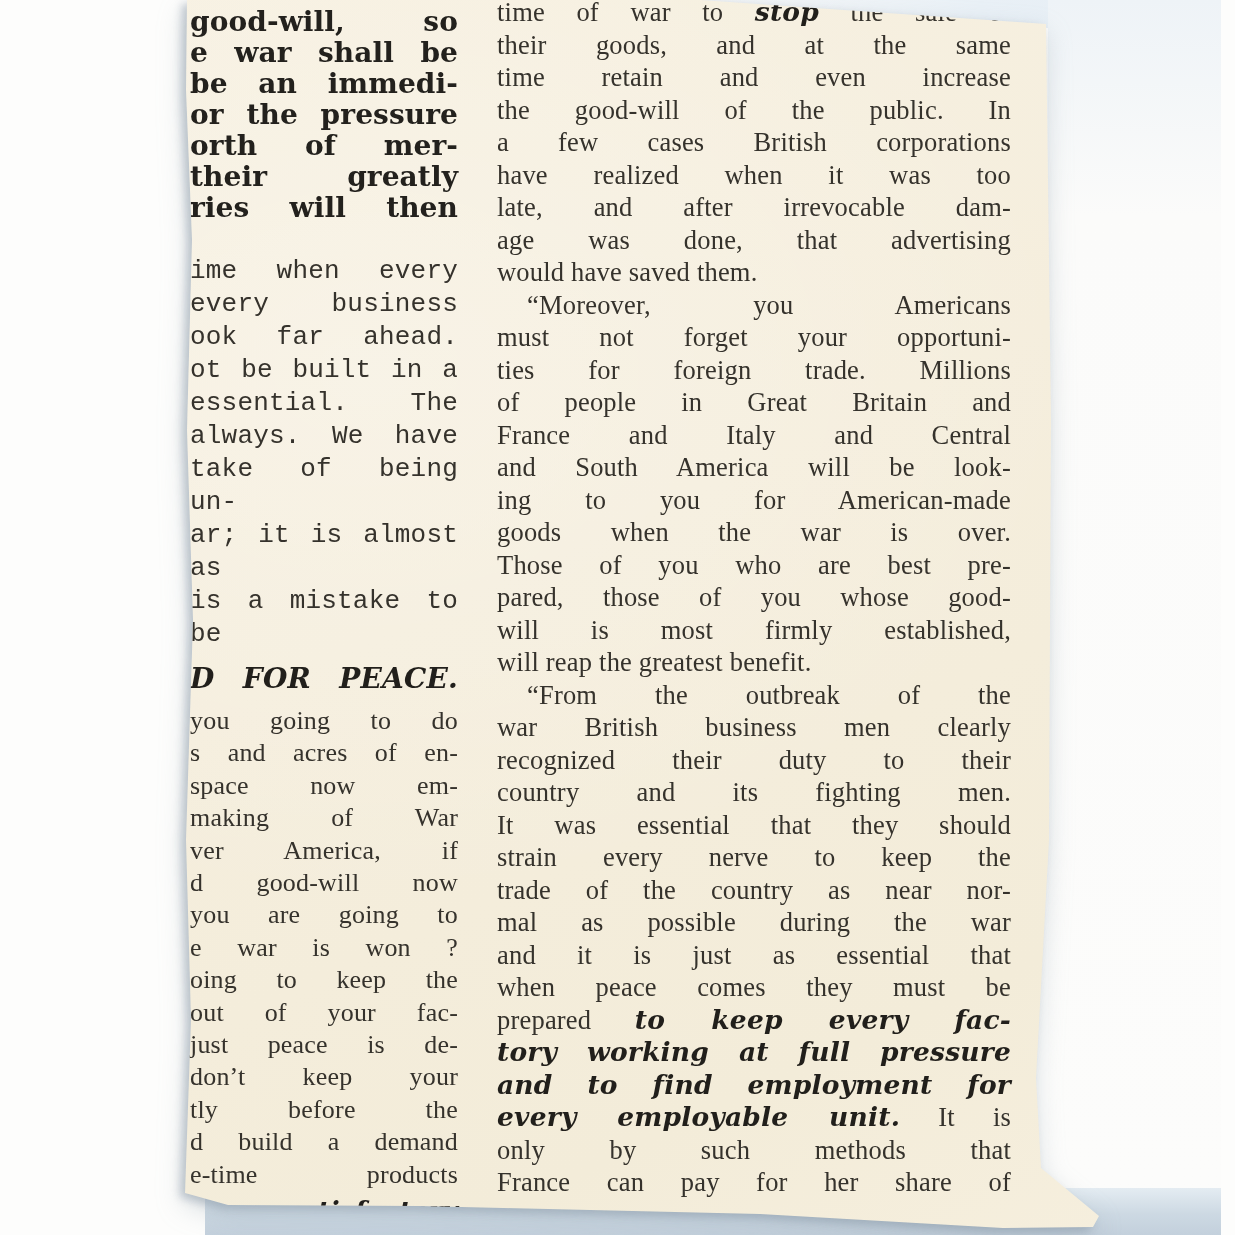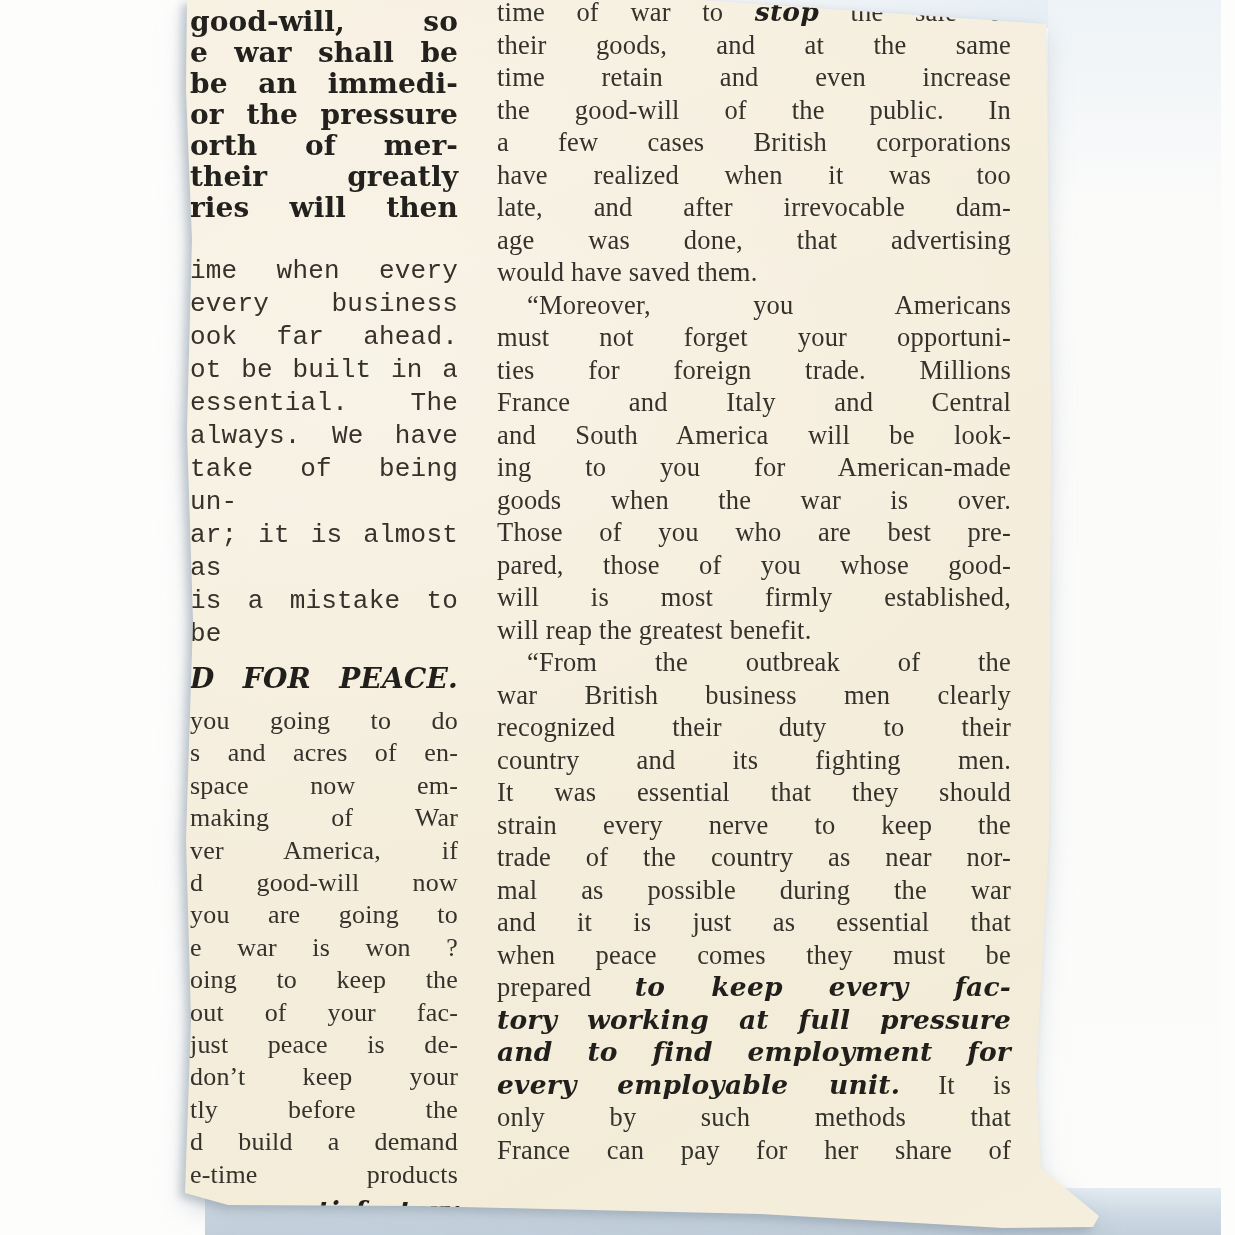--- a/index.html
+++ b/index.html
@@ -145,20 +145,21 @@
             <div class="tline"><span>time retain and even increase</span></div>
             <div class="tline"><span>the good-will of the public.  In</span></div>
             <div class="tline"><span>a few cases British corporations</span></div>
             <div class="tline"><span>have realized when it was too</span></div>
             <div class="tline"><span>late, and after irrevocable dam-</span></div>
             <div class="tline"><span>age was done, that advertising</span></div>
             <div class="tline end"><span>would have saved them.</span></div>
             <div class="tline ind"><span>“Moreover, you Americans</span></div>
             <div class="tline"><span>must not forget your opportuni-</span></div>
             <div class="tline"><span>ties for foreign trade.  Millions</span></div>
+            <div class="tline"><span>of people in Great Britain and</span></div>
             <div class="tline"><span>France and Italy and Central</span></div>
             <div class="tline"><span>and South America will be look-</span></div>
             <div class="tline"><span>ing to you for American-made</span></div>
             <div class="tline"><span>goods when the war is over.</span></div>
             <div class="tline"><span>Those of you who are best pre-</span></div>
             <div class="tline"><span>pared, those of you whose good-</span></div>
             <div class="tline"><span>will is most firmly established,</span></div>
             <div class="tline end"><span>will reap the greatest benefit.</span></div>
             <div class="tline ind"><span>“From the outbreak of the</span></div>
             <div class="tline"><span>war British business men clearly</span></div>

